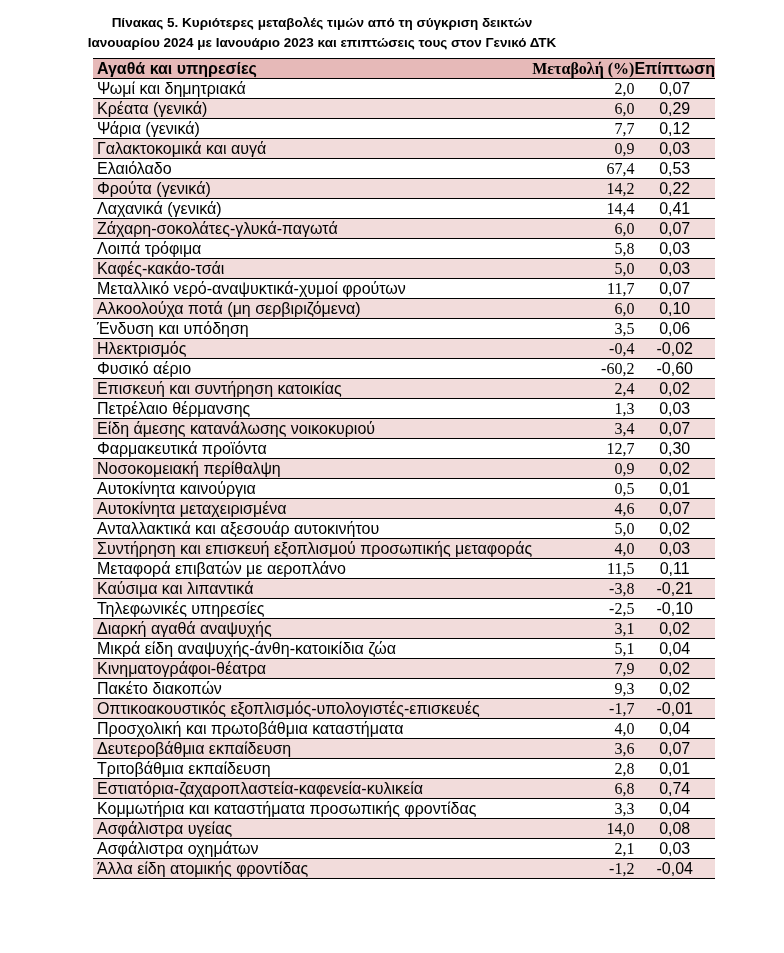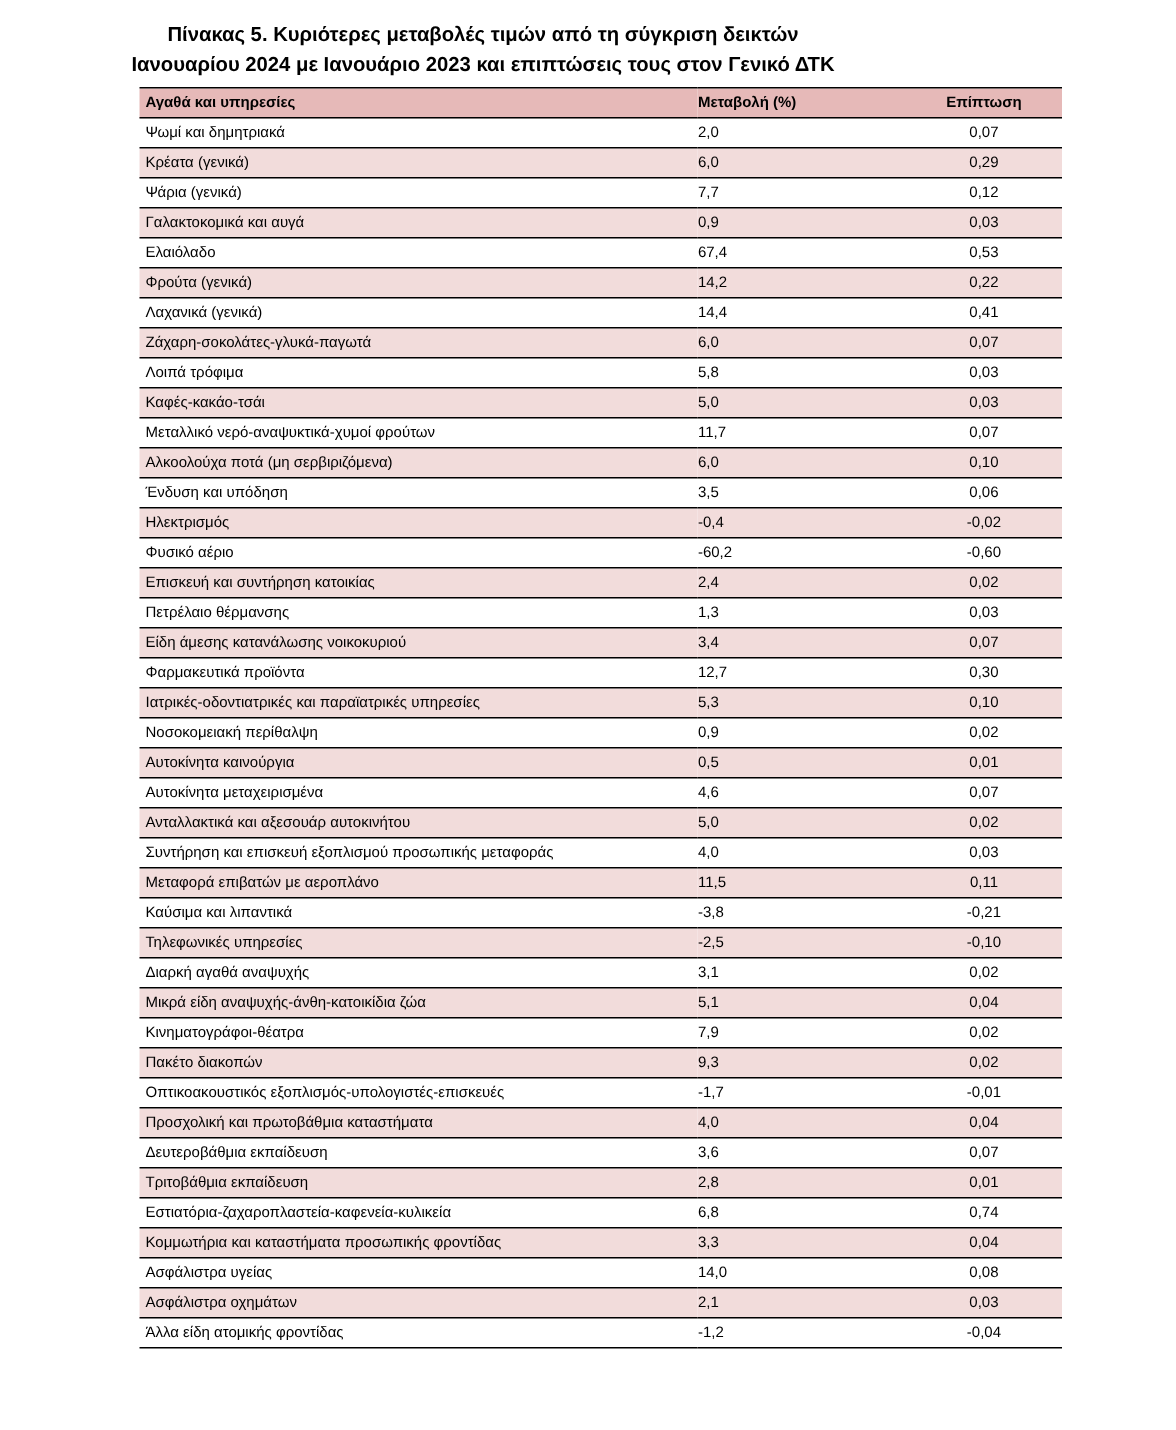--- a/index.html
+++ b/index.html
@@ -25,37 +25,37 @@
       font-size: 13.5px;
       line-height: 20px;
     }
     .title div { white-space: nowrap; }
     table {
       position: absolute;
       top: 58px;
       left: 93px;
       width: 615px;
       border-collapse: collapse;
-      font-size: 10px;
+      font-size: 16px;
     }
     th, td {
       height: 19px;
       padding: 0 0 0 4px;
       line-height: 19px;
       white-space: nowrap;
       border-bottom: 1px solid #000;
     }
     thead th {
       background: #e6b9b8;
       font-weight: bold;
       border-top: 1px solid #000;
       border-bottom: 1.5px solid #000;
     }
     th.col-name, td.col-name { text-align: left; width: 370px; }
-    th.col-change, td.col-change { text-align: left; width: 140px; padding-left: 0; }
+    th.col-change, td.col-change { text-align: right; width: 140px; padding-left: 0; font-family: Liberation Serif, serif; }
     th.col-impact, td.col-impact { text-align: center; width: 105px; padding-left: 0; }
     tbody tr:nth-child(even) td { background: #f2dcdb; }
     tbody tr:nth-child(odd) td { background: #ffffff; }
   </style>
 </head>
 <body>
 
 <div class="title">
   <div>Πίνακας  5. Κυριότερες μεταβολές τιμών από τη σύγκριση δεικτών</div>
   <div>Ιανουαρίου 2024 με Ιανουάριο 2023 και επιπτώσεις τους στον Γενικό ΔΤΚ</div>
@@ -159,25 +159,20 @@
         <td class="col-name">Είδη άμεσης κατανάλωσης νοικοκυριού</td>
         <td class="col-change">3,4</td>
         <td class="col-impact">0,07</td>
       </tr>
       <tr>
         <td class="col-name">Φαρμακευτικά προϊόντα</td>
         <td class="col-change">12,7</td>
         <td class="col-impact">0,30</td>
       </tr>
       <tr>
-        <td class="col-name">Ιατρικές-οδοντιατρικές και παραϊατρικές υπηρεσίες</td>
-        <td class="col-change">5,3</td>
-        <td class="col-impact">0,10</td>
-      </tr>
-      <tr>
         <td class="col-name">Νοσοκομειακή περίθαλψη</td>
         <td class="col-change">0,9</td>
         <td class="col-impact">0,02</td>
       </tr>
       <tr>
         <td class="col-name">Αυτοκίνητα καινούργια</td>
         <td class="col-change">0,5</td>
         <td class="col-impact">0,01</td>
       </tr>
       <tr>

